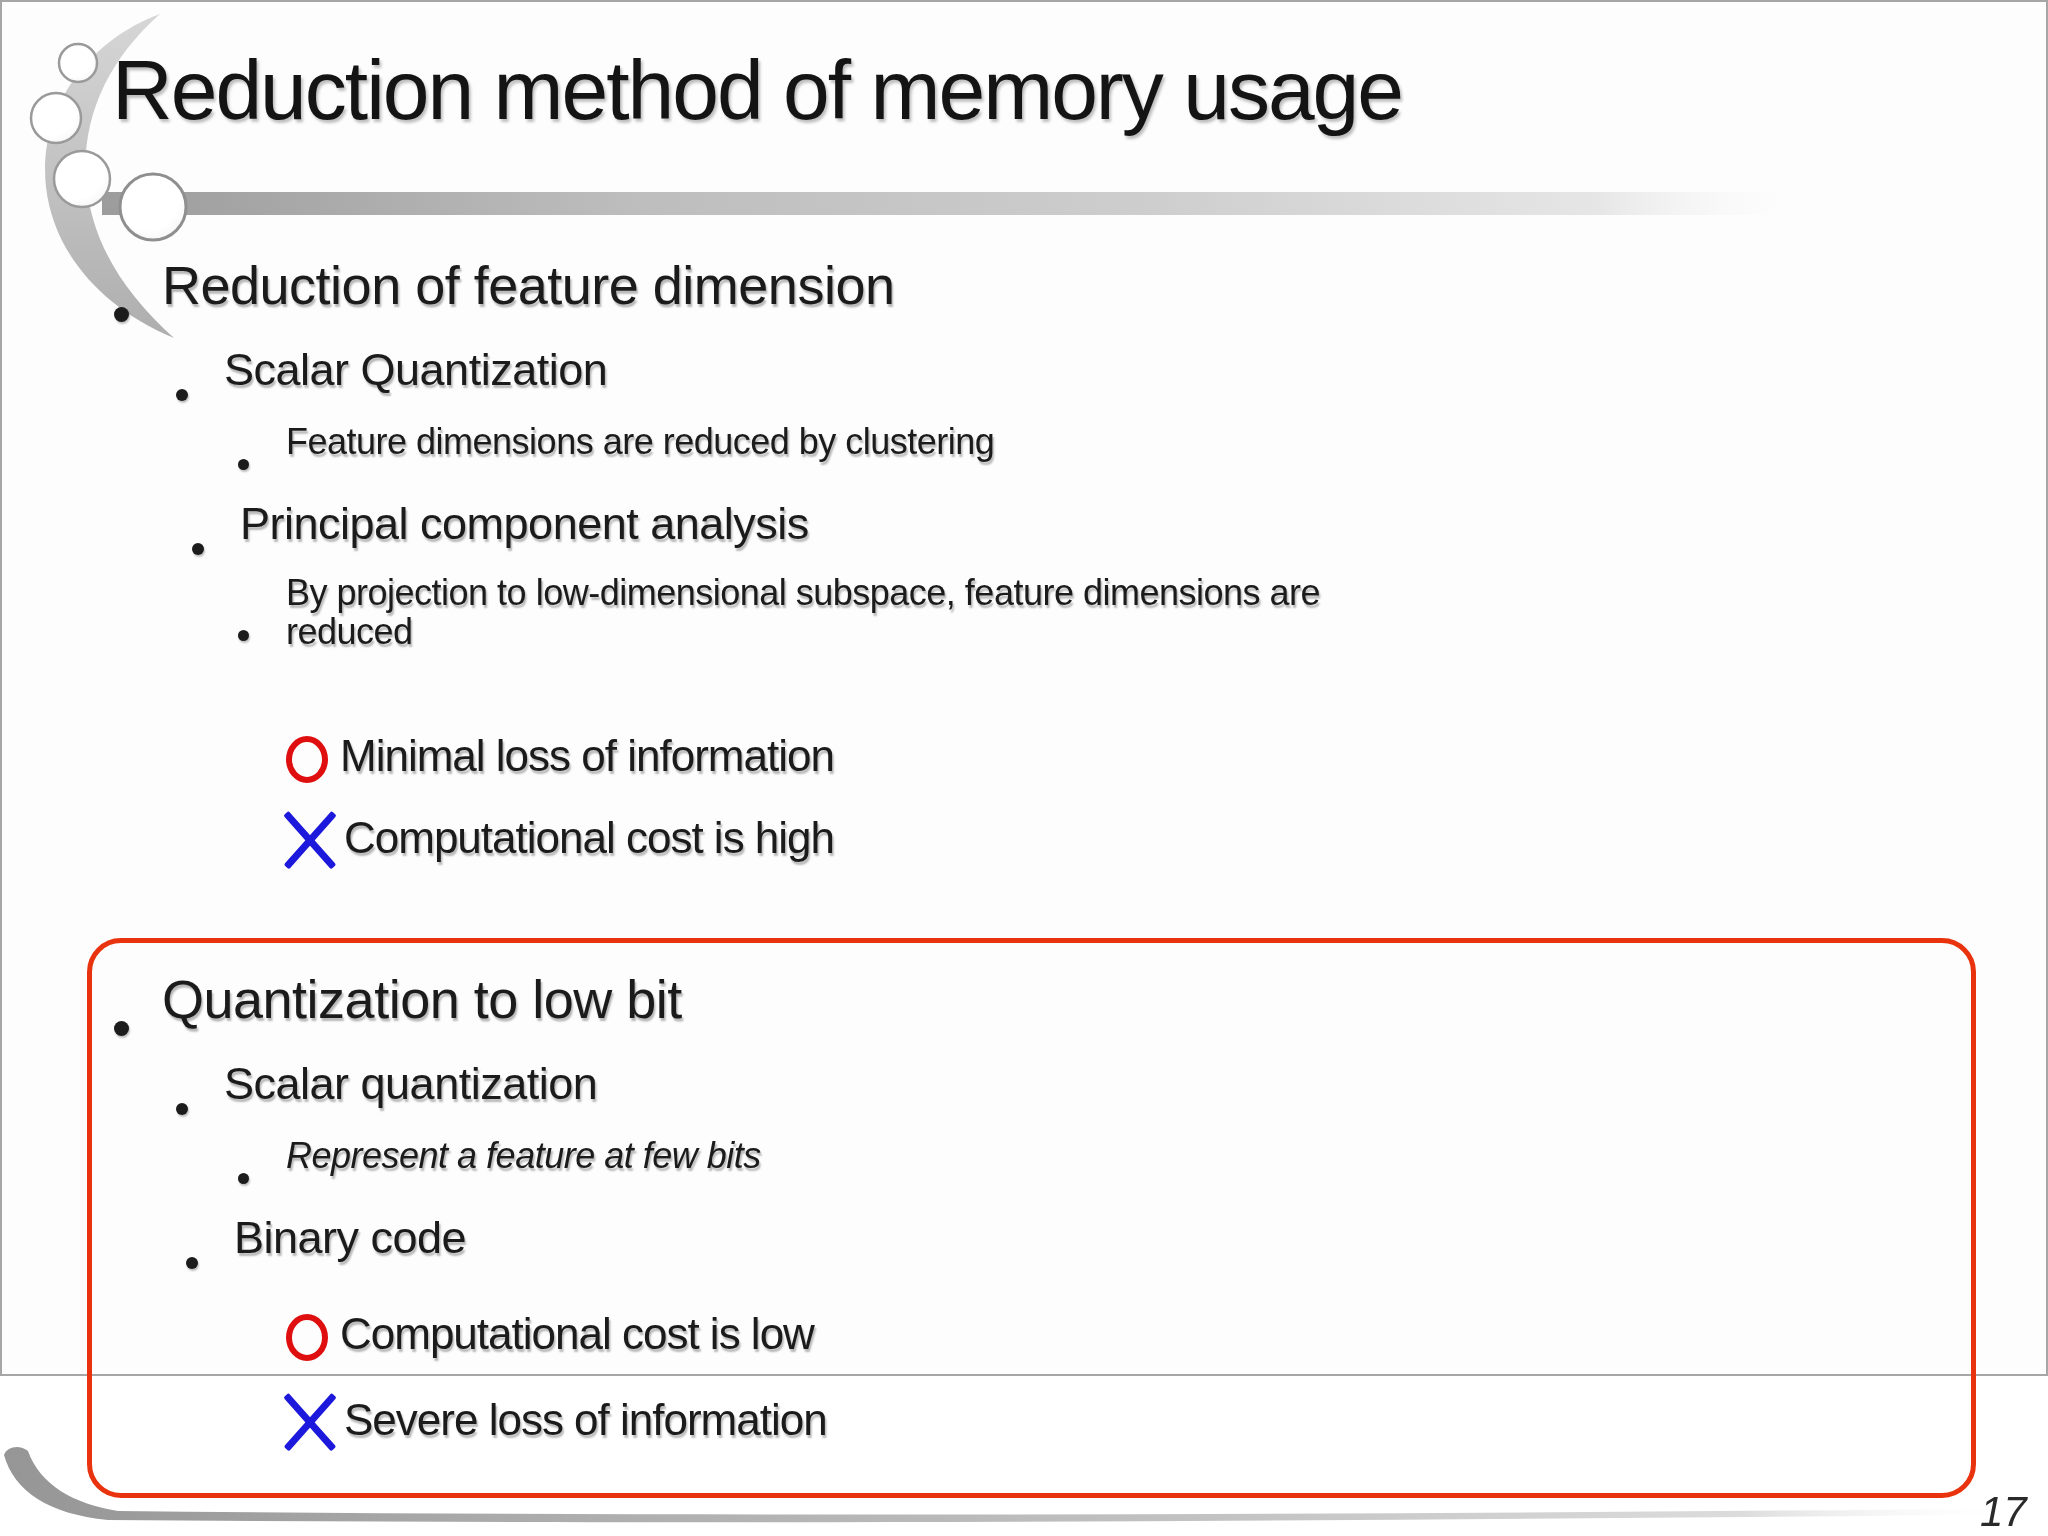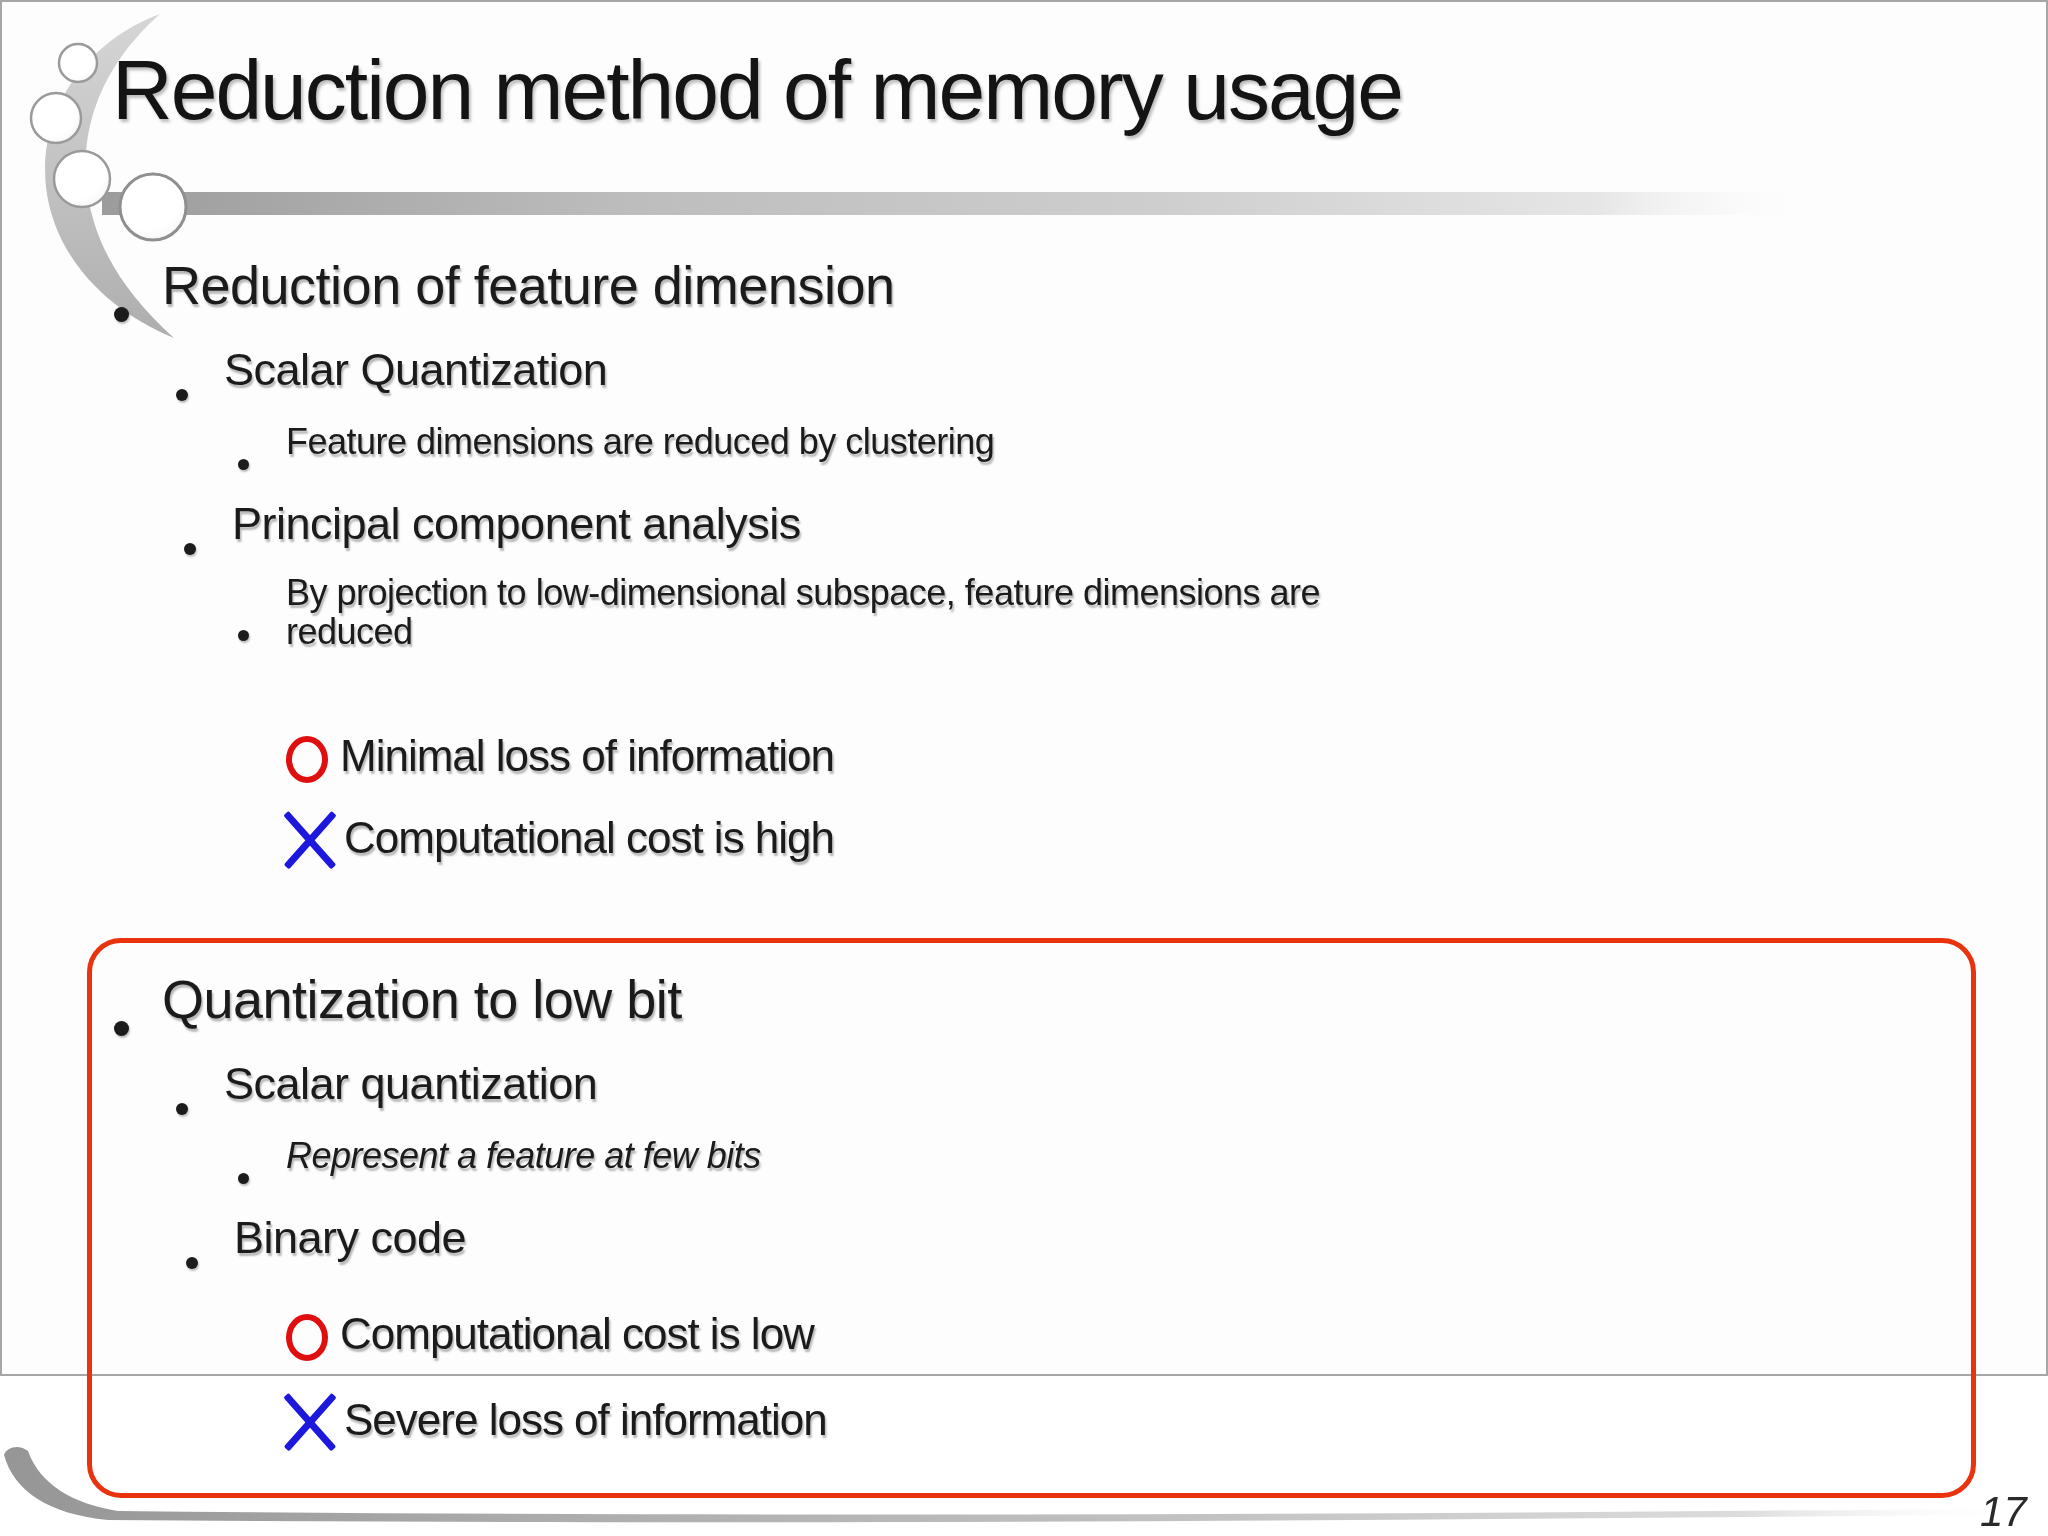--- a/index.html
+++ b/index.html
@@ -53,21 +53,21 @@
   .cross::before,.cross::after{
     content:"";position:absolute;left:50%;top:50%;
     width:72px;height:6.5px;border-radius:2px;background:#1c18dc;
   }
   .cross::before{transform:translate(-50%,-50%) rotate(48.4deg);}
   .cross::after{transform:translate(-50%,-50%) rotate(-48.4deg);}
 
   #row-1{left:112px;top:252px;}
   #row-2{left:172px;top:342px;}
   #row-3{left:234px;top:419px;}
-  #row-4{left:180px;top:496px;}
+  #row-4{left:188px;top:496px;}
   #row-5{left:234px;top:572px;}
   #pro-1{left:284px;top:727px;}
   #con-1{left:284px;top:808px;}
 
   #quant-box{
     position:absolute;left:85px;top:936px;width:1889px;height:560px;
     box-sizing:border-box;border:5px solid #e8330e;border-radius:34px;
     background:transparent;
   }
   #row-6{left:112px;top:966px;}

